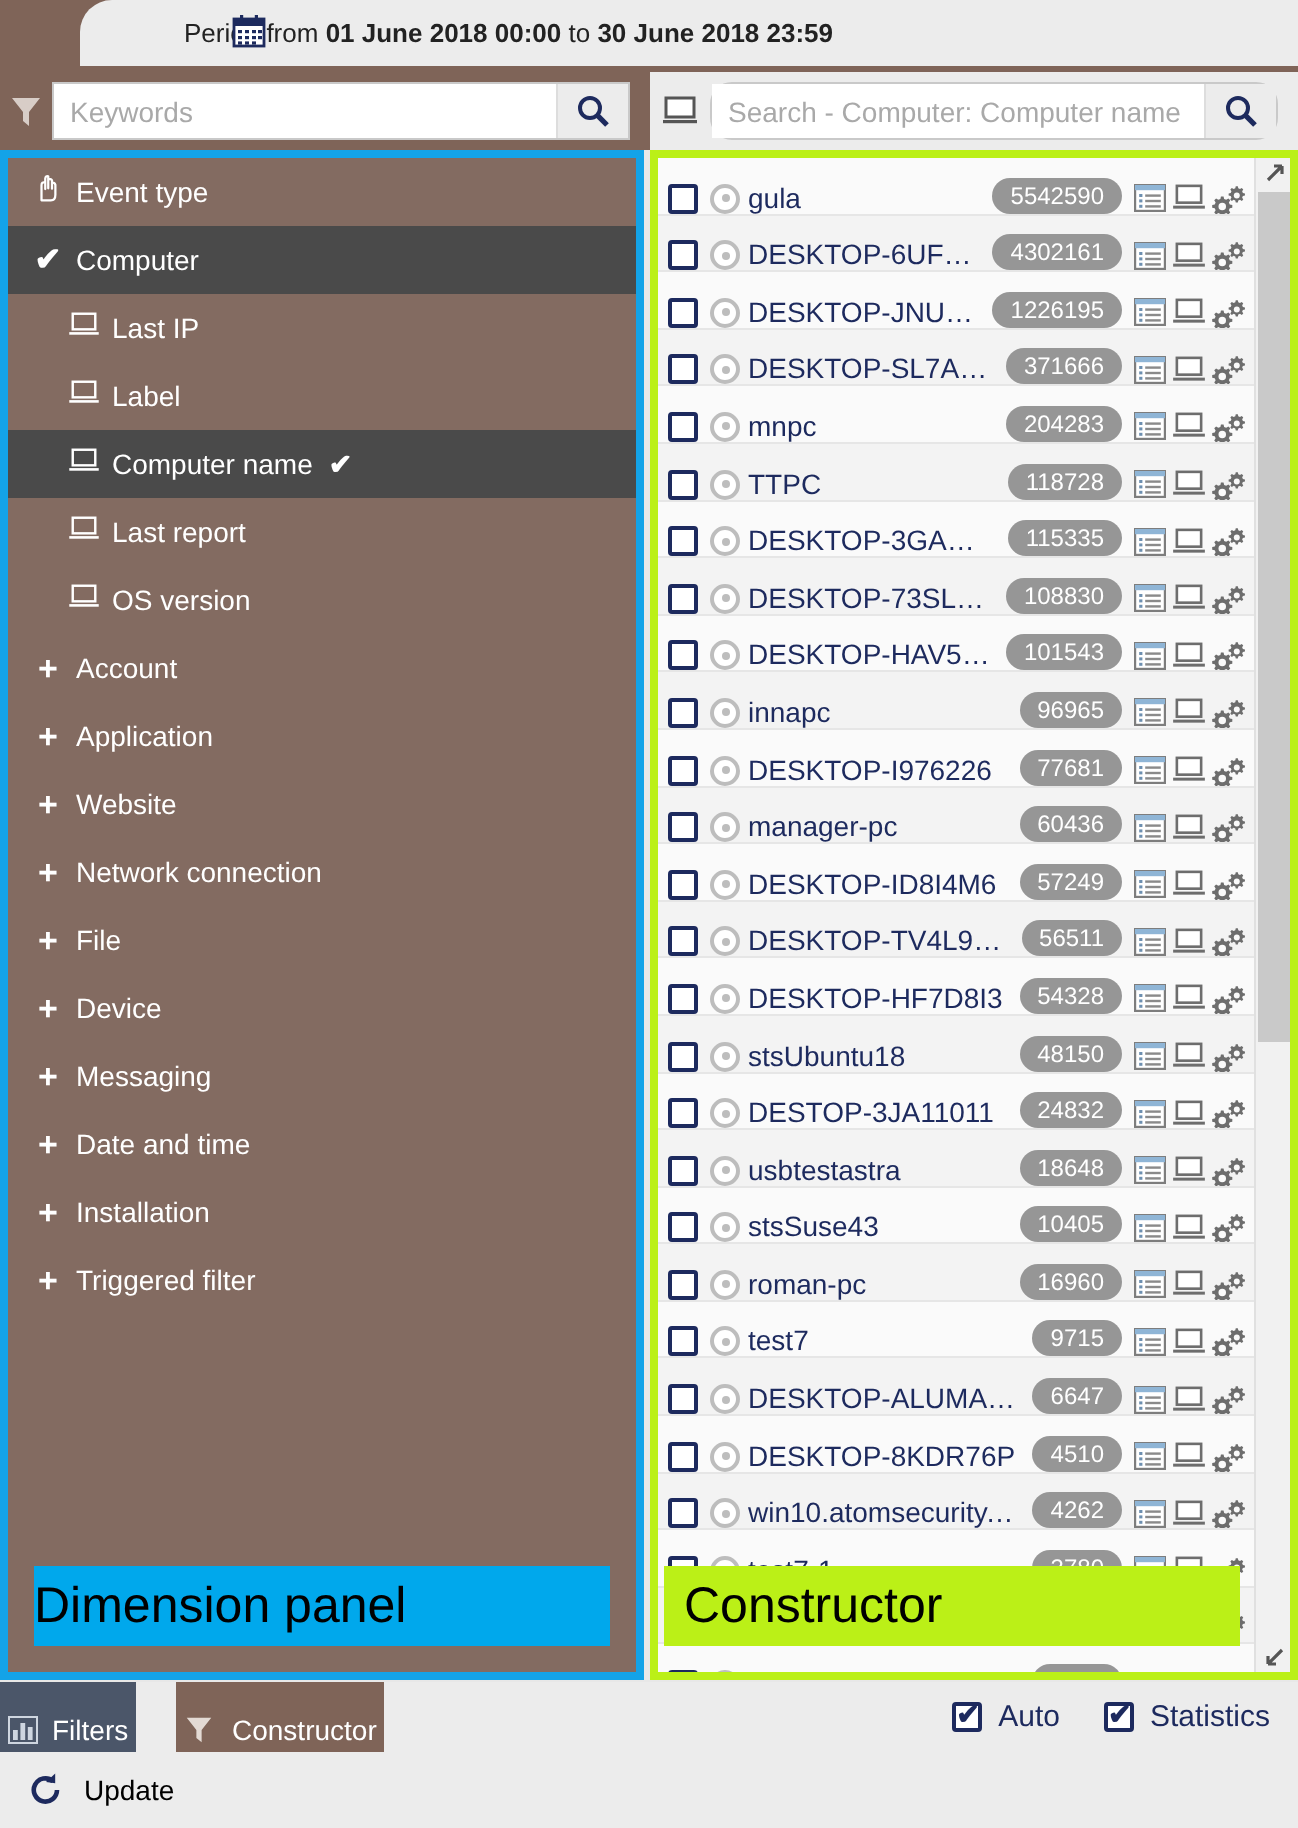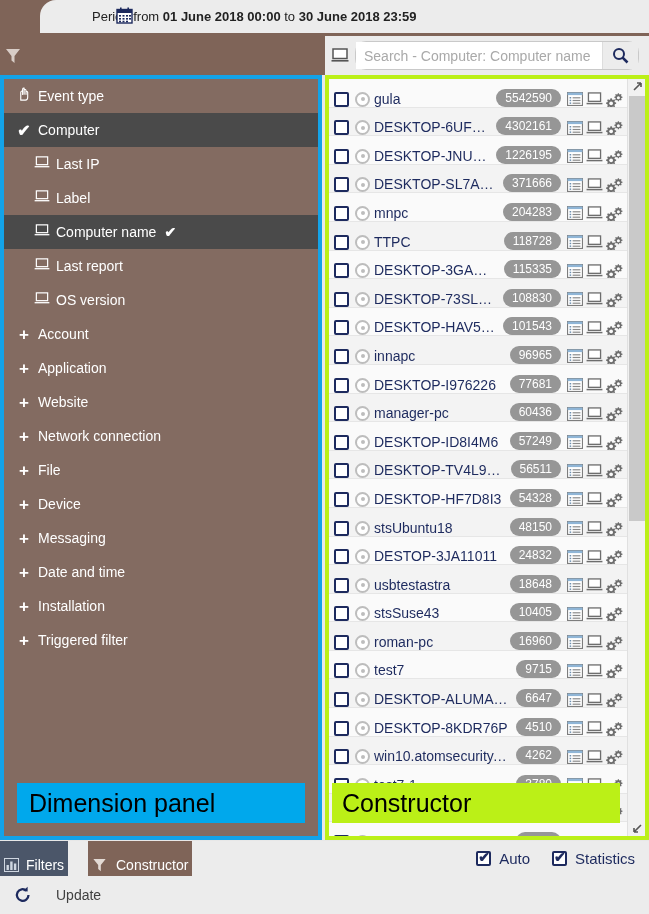--- a/index.html
+++ b/index.html
@@ -52,21 +52,21 @@
               padding-left:6px; }
   .dim-item.sel { background:#4a4a4a; }
   .dim-item .di-ic { width:28px; flex:0 0 28px; text-align:center; font-size:13px; }
   .dim-item.child { padding-left:24px; }
   .dim-item .di-lab { white-space:nowrap; }
   .dim-item .tick { margin-left:8px; font-weight:bold; }
   .plus { font-size:17px; font-weight:bold; line-height:1; }
 
   
   #dim-annot { position:absolute; left:17px; top:783px; width:288px; height:40px;
-               background:#00a8ec; display:flex; align-items:center; padding-left:12px;
+               background:#00a8ec; display:flex; align-items:center; padding-left:0;
                font-size:25px; color:#000; }
   #con-annot { position:absolute; left:332px; top:783px; width:288px; height:40px;
                background:#bbf017; display:flex; align-items:center; padding-left:10px;
                font-size:25px; color:#000; z-index:30; }
 
   
   #con-outline { position:absolute; left:325px; top:75px; width:324px; height:765px;
                  border:4px solid #bbf017; }
   #con-panel { position:absolute; left:329px; top:79px; width:316px; height:757px;
                background:#fafafa; overflow:hidden; }
@@ -102,22 +102,22 @@
   #tab-filters { left:0; background:#4b5669; color:#fff; }
   #tab-constructor { left:88px; background:#7f6458; color:#fff; }
   #chk-group { position:absolute; right:6px; top:0; height:35px; display:flex; align-items:center;
                gap:22px; font-size:15px; color:#1d2a5e; padding-right:8px; }
   .chkwrap { display:flex; align-items:center; gap:8px; }
   .chk { width:15px; height:15px; border:2px solid #1d2a5e; border-radius:2px; background:#fff;
          position:relative; }
   .chk::after { content:"\2714"; position:absolute; left:0px; top:-4px; font-size:14px;
                 color:#1d2a5e; font-weight:bold; }
   #updatebar { position:absolute; left:0; top:876px; width:649px; height:38px; background:#ececec;
-               display:flex; align-items:center; padding-left:14px; gap:24px;
-               font-size:14px; color:#404040; }
+               display:flex; align-items:center; padding-left:14px; gap:10px;
+               font-size:14px; color:#000000; }
   .icon-svg { display:block; }
 </style>
 </head>
 <body>
 
 <div id="topstrip"></div>
 
 <div id="period-bar">
   <span class="cal">
     <svg class="icon-svg" width="17" height="17" viewBox="0 0 17 17">
@@ -144,20 +144,29 @@
 </div>
 
 <div id="searchrow">
 
   <div id="left-search">
     <span class="filter-icon">
       <svg class="icon-svg" width="16" height="16" viewBox="0 0 16 16" style="margin:0 auto;">
         <path d="M1 1 L15 1 L9.5 8 L9.5 15 L6.5 12.5 L6.5 8 Z" fill="#d8cdc7"></path>
       </svg>
     </span>
+    <div class="searchbox">
+      <input type="text" placeholder="Keywords" style="">
+      <span class="searchbtn">
+        <svg class="icon-svg" width="17" height="17" viewBox="0 0 17 17">
+          <circle cx="7" cy="7" r="5" fill="none" stroke="#1d2a5e" stroke-width="2"></circle>
+          <line x1="10.6" y1="10.6" x2="15.5" y2="15.5" stroke="#1d2a5e" stroke-width="2.6"></line>
+        </svg>
+      </span>
+    </div>
   </div>
 
   <div id="right-search">
     <span class="mon-icon">
       <svg class="icon-svg" width="18" height="15" viewBox="0 0 18 15" style="margin:0 auto;">
         <rect x="2" y="1" width="14" height="9.5" fill="#fff" stroke="#555" stroke-width="1.5"></rect>
         <rect x="0.5" y="12" width="17" height="1.6" fill="#555"></rect>
       </svg>
     </span>
     <div class="searchbox">

